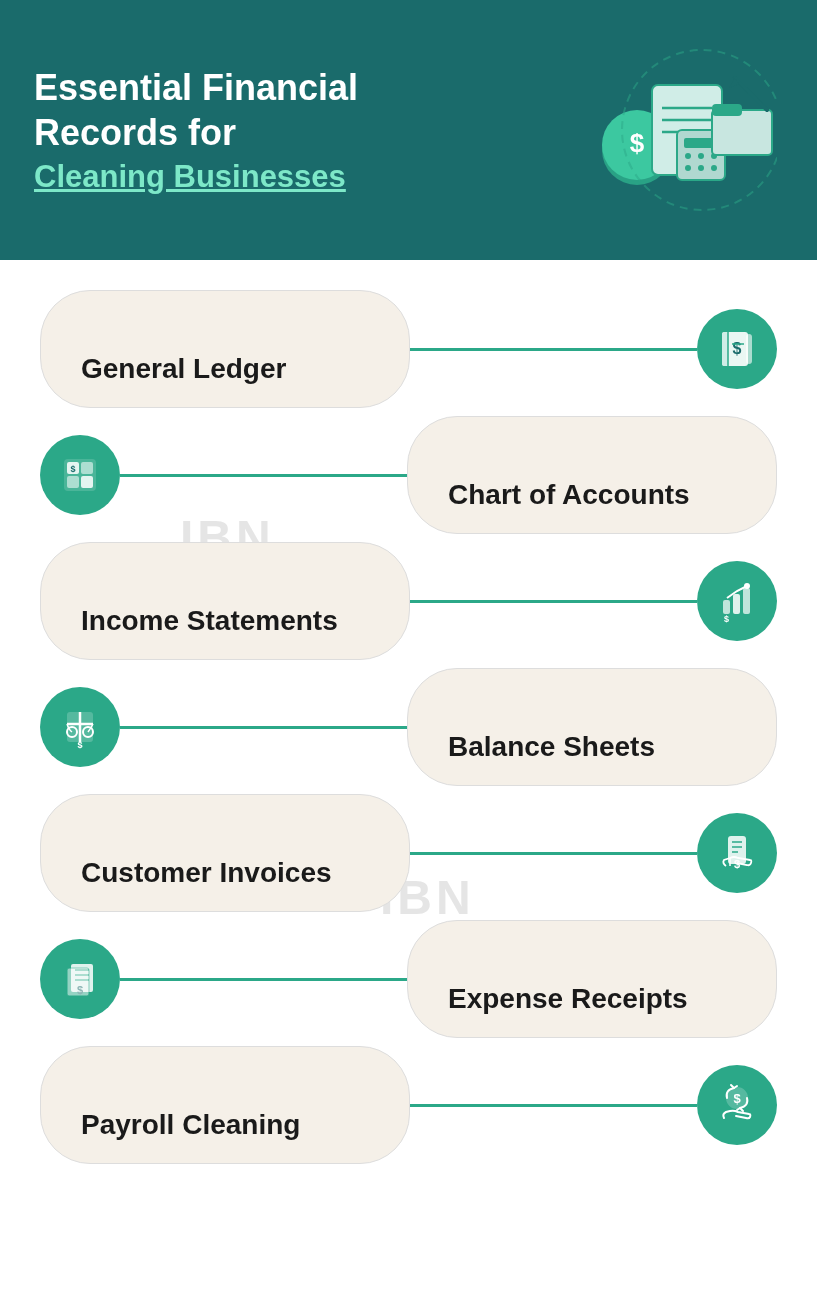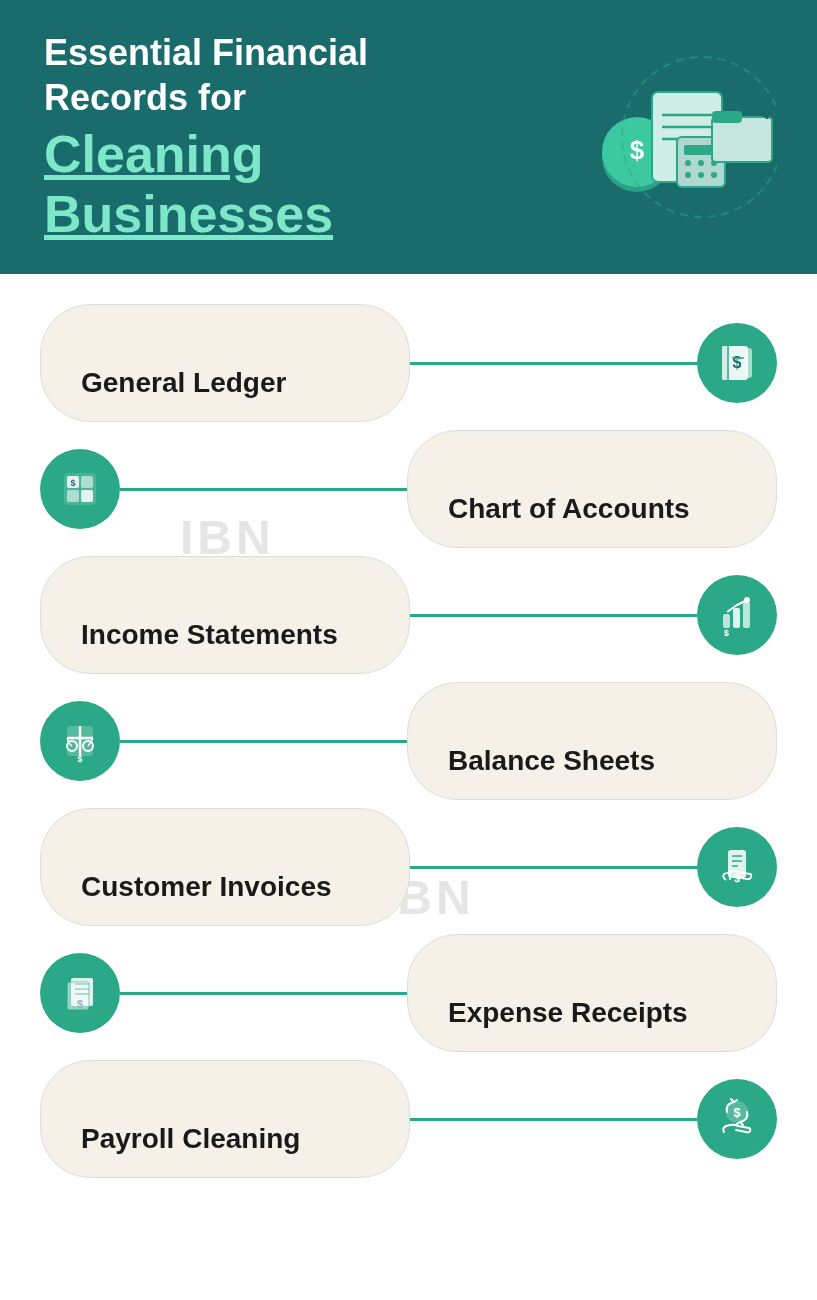--- a/index.html
+++ b/index.html
@@ -12,39 +12,39 @@
     }
 
     
     .header {
       background: #1a6b6b;
       width: 100%;
       min-height: 260px;
       display: flex;
       align-items: center;
       justify-content: space-between;
-      padding: 30px 40px 30px 44px;
+      padding: 30px 40px 30px 34px;
       position: relative;
       border-bottom-right-radius: 0px;
     }
 
     .header-text {
       max-width: 420px;
     }
 
     .header-title-main {
       color: #ffffff;
       font-size: 36px;
       font-weight: 800;
       line-height: 1.25;
     }
 
     .header-title-accent {
       color: #7de8c8;
-      font-size: 52px;
+      font-size: 31px;
       font-weight: 900;
       text-decoration: underline;
       display: block;
       margin-top: 4px;
     }
 
     
     .header-illustration {
       width: 220px;
       height: 200px;

